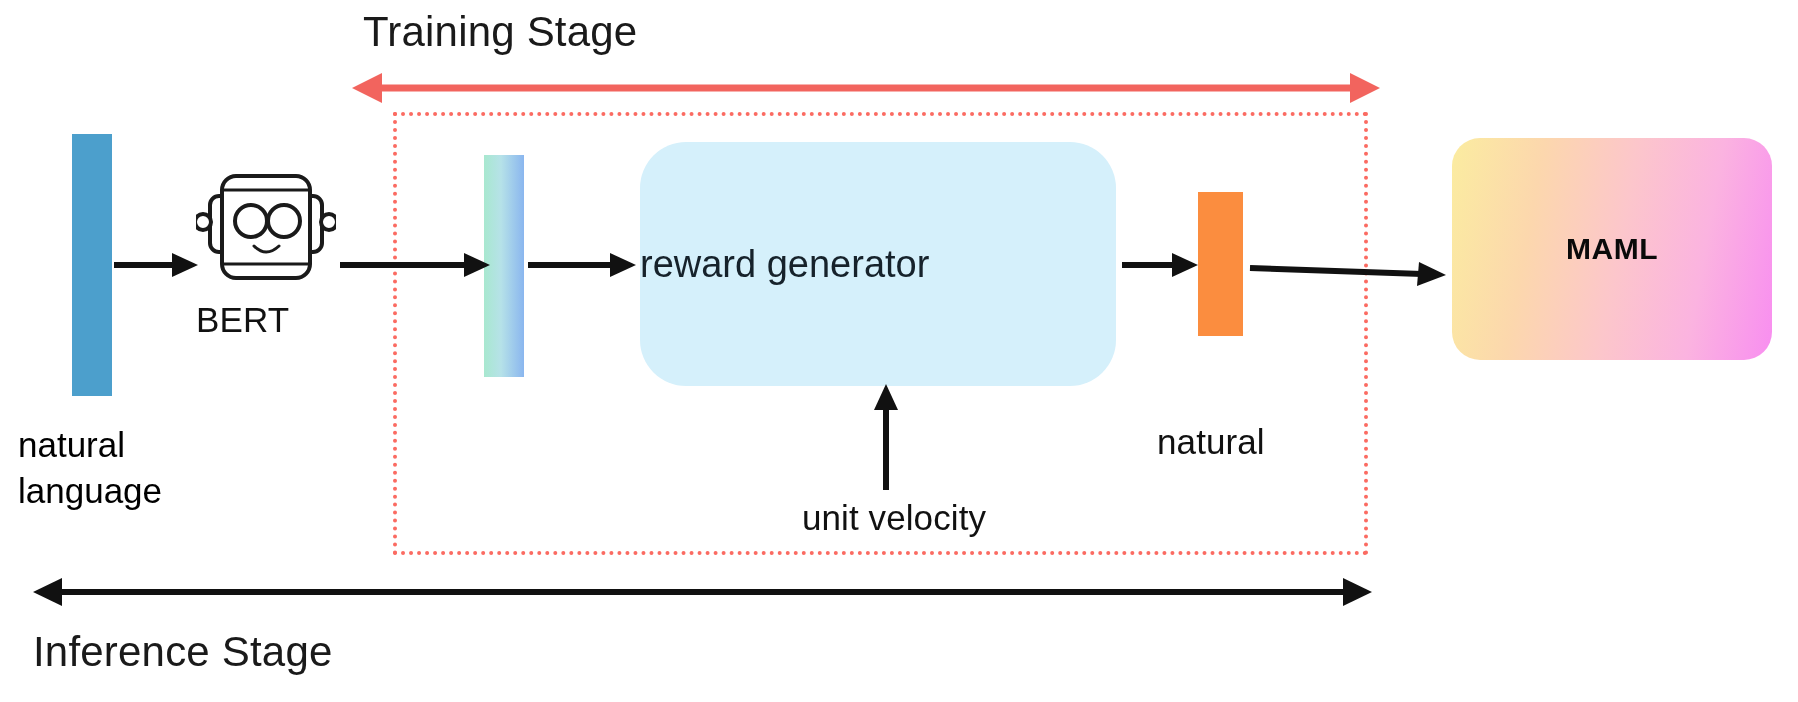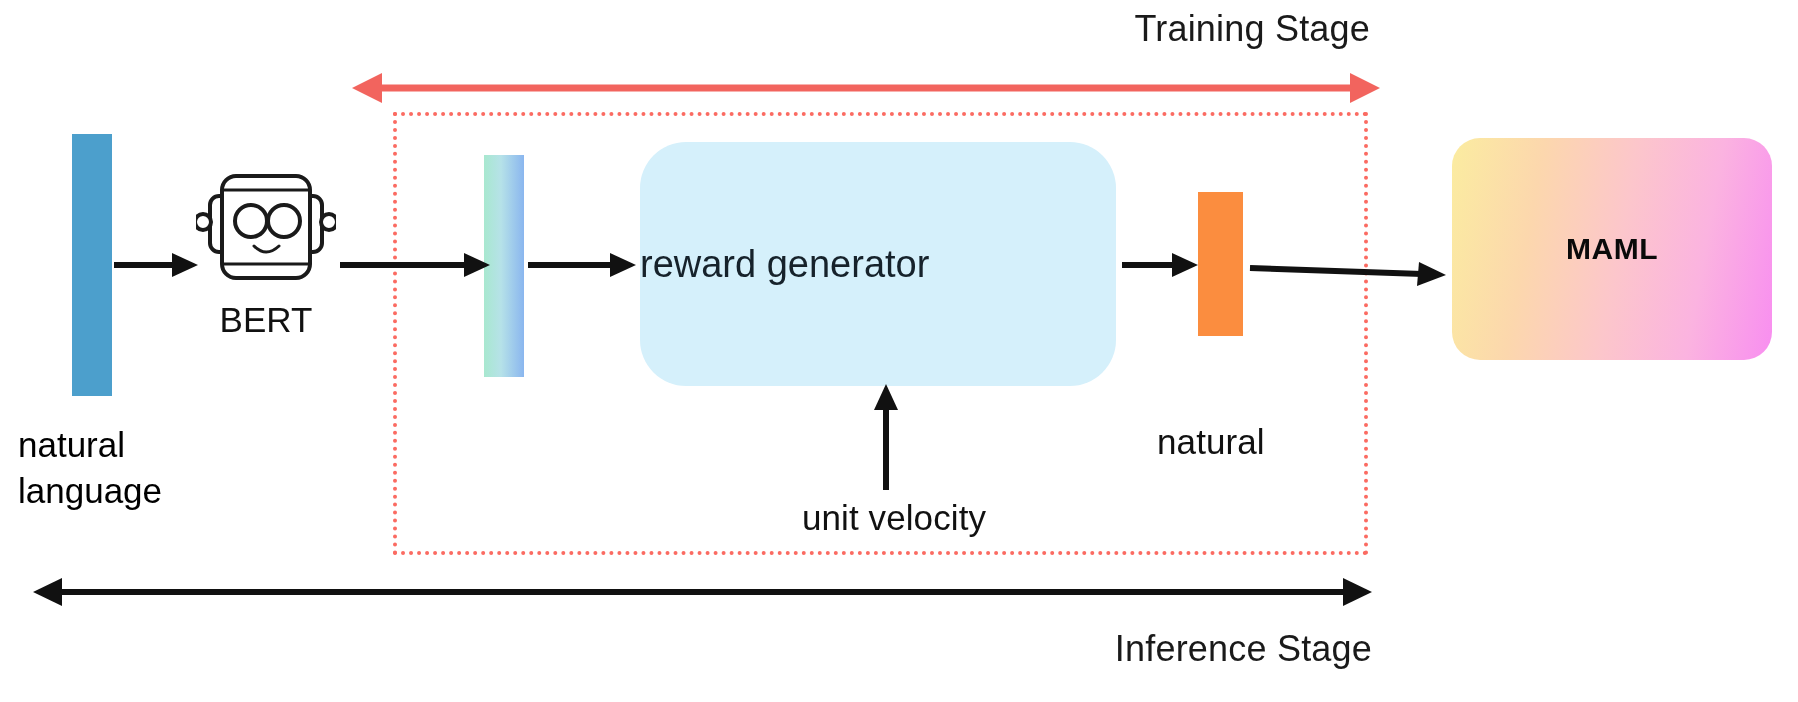--- a/index.html
+++ b/index.html
@@ -14,25 +14,25 @@
     position: relative;
     width: 1798px;
     height: 702px;
     background: #ffffff;
     overflow: hidden;
   }
   .abs { position: absolute; }
 
   
   .stage-title {
-    font-size: 36px;
+    font-size: 42px;
     color: #1a1a1a;
     font-weight: 400;
     white-space: nowrap;
-    text-align: right;
+    text-align: left;
     letter-spacing: 0.2px;
   }
   .node-label {
     font-size: 35px;
     color: #111111;
     font-weight: 400;
     white-space: nowrap;
     letter-spacing: 0.1px;
   }
   .box-label {
@@ -195,21 +195,21 @@
     <g>
       <line class="k-line" x1="56" y1="592" x2="1350" y2="592"></line>
       <polygon class="k-head" points="33,592 62,578 62,606"></polygon>
       <polygon class="k-head" points="1372,592 1343,578 1343,606"></polygon>
     </g>
   </svg>
 
   <div class="abs multiline-label" id="natural-language-label" style="left:18px; top:422px; width:230px;">natural
 language</div>
 
-  <div class="abs node-label" id="bert-label" style="left:196px; top:300px; width:140px; text-align:center;">BERT</div>
+  <div class="abs node-label" id="bert-label" style="left:196px; top:300px; width:140px; text-align:left;">BERT</div>
 
 
   <div class="abs node-label" id="unit-velocity-label" style="left:894px; top:498px; transform:translateX(-50%);">unit velocity</div>
 
   <div class="abs node-label" id="reward-label" style="left:1157px; top:422px;">natural</div>
 
   <div class="abs stage-title" id="inference-stage-title" style="left:33px; top:628px; width:1339px;">Inference Stage</div>
 
 </div>
 

